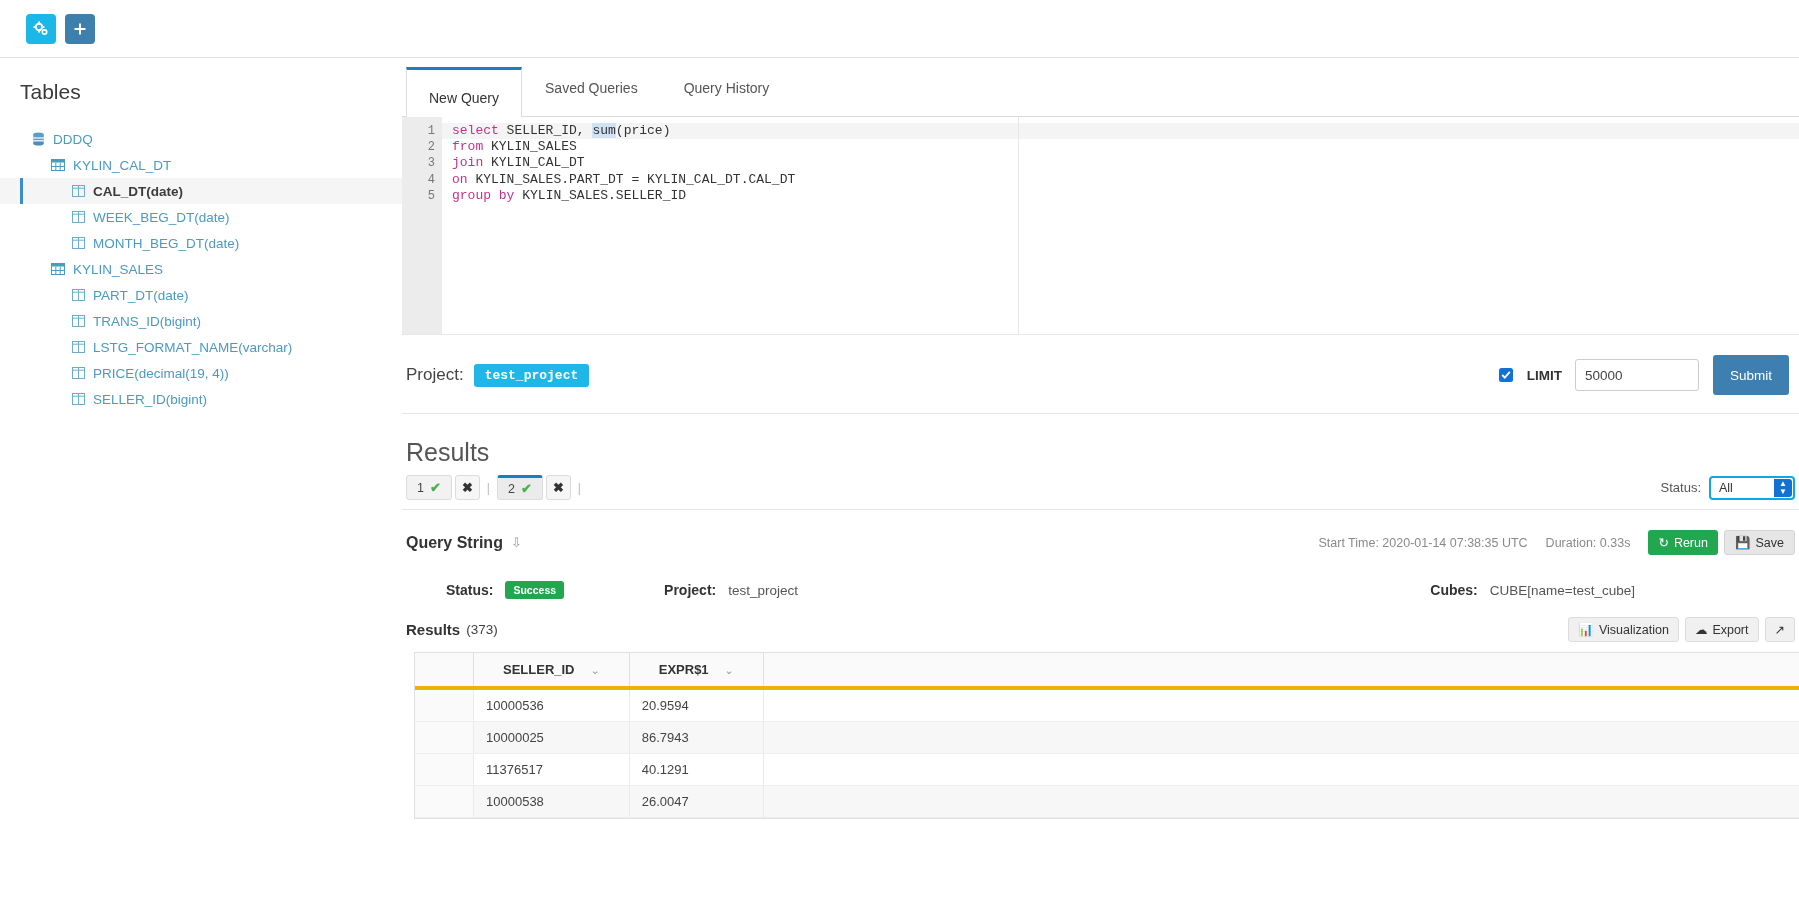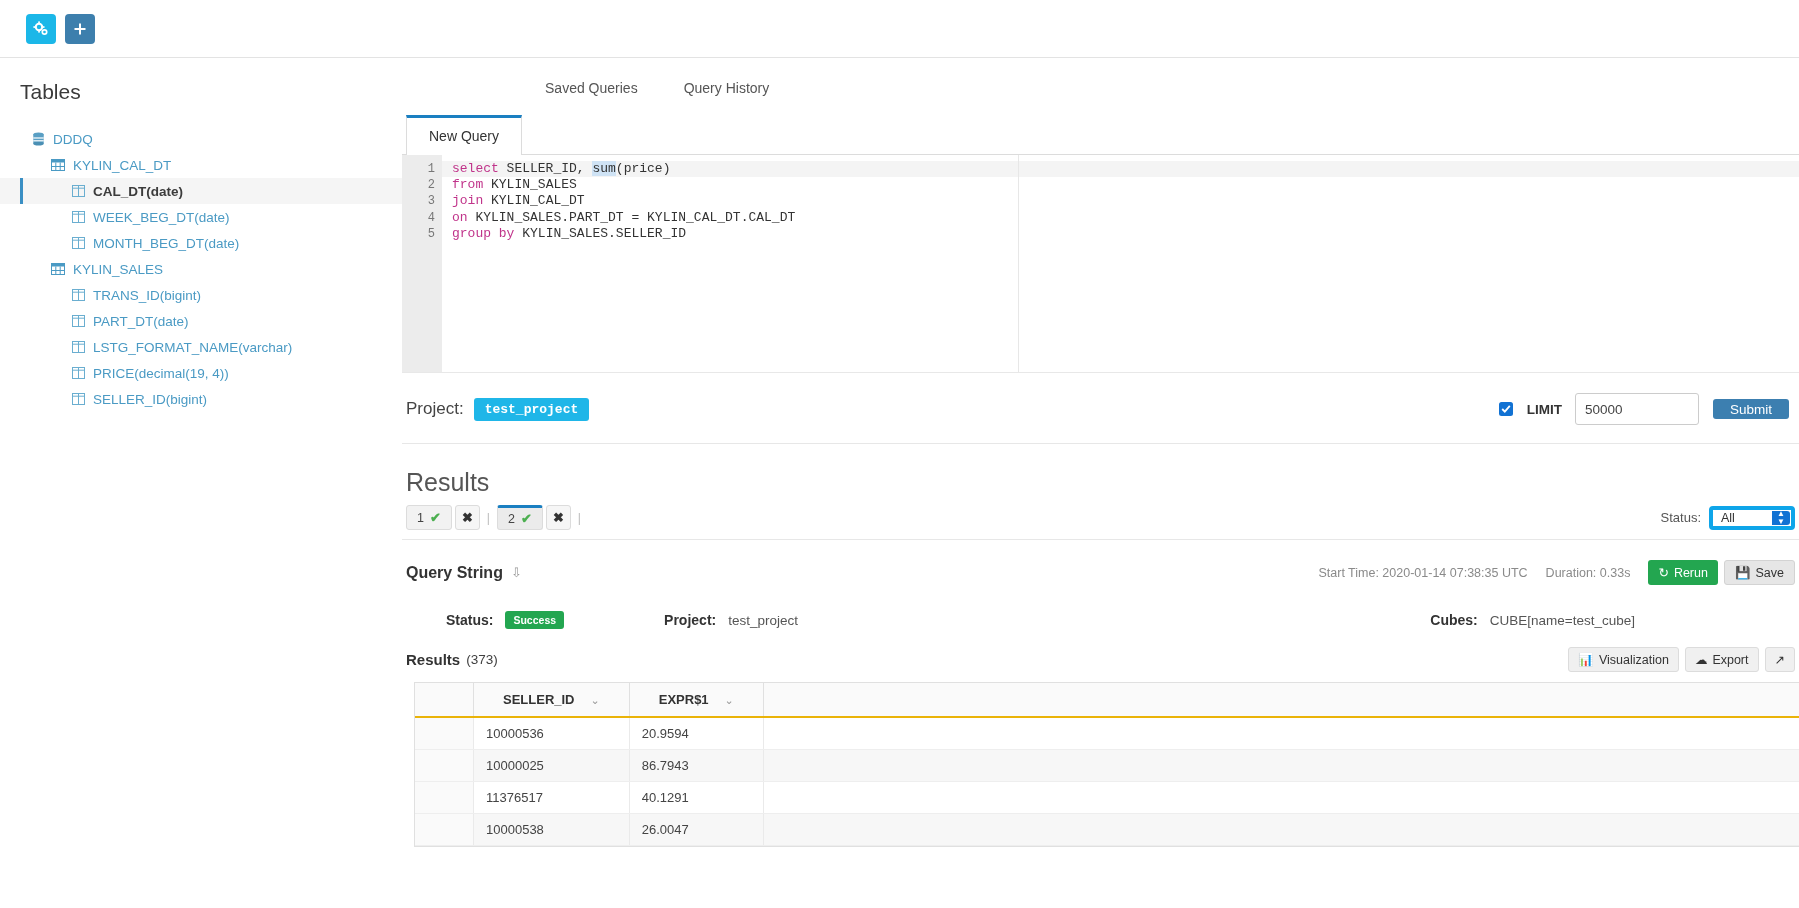--- a/index.html
+++ b/index.html
@@ -100,23 +100,22 @@
     border: 1px solid transparent;
     border-bottom: none;
     position: relative;
     top: 1px;
     background: transparent;
   }
   .tab.active {
     background: #fff;
     border-color: #dcdcdc;
     border-top: 3px solid #1a7fc1;
-    padding-top: 10px;
+    padding-top: 20px;
     color: #333;
-    margin-top: 48px;
   }
 
   
   .editor {
     height: 218px;
     background: #fff;
     border-bottom: 1px solid #e8e8e8;
     display: flex;
     font-family: "Liberation Mono", monospace;
     font-size: 13px;
@@ -210,21 +209,21 @@
     color: #444;
     font-family: "Liberation Sans", sans-serif;
     outline: none;
   }
   .btn-submit {
     margin-left: 14px;
     background: #3c7fb0;
     color: #fff;
     border: none;
     border-radius: 3px;
-    height: 20px;
+    height: 40px;
     padding: 0 17px;
     font-size: 13.5px;
     cursor: pointer;
   }
 
   
   .results-head {
     font-size: 25px;
     color: #555;
     font-weight: 400;
@@ -271,21 +270,21 @@
     display: flex;
     align-items: center;
     font-size: 13px;
     color: #555;
   }
   .sel-wrap {
     position: relative;
     margin-left: 8px;
     width: 86px;
     height: 24px;
-    border: 4px solid #0ea5e9;
+    border: 2px solid #0ea5e9;
     border-radius: 4px;
     background: #fff;
     display: flex;
     align-items: center;
     padding-left: 8px;
     font-size: 12.5px;
     color: #333;
     cursor: pointer;
   }
   .sel-arrow {
@@ -360,21 +359,21 @@
   .tbl-wrap {
     margin-left: 12px;
     border: 1px solid #e0e0e0;
     border-right: none;
     overflow: hidden;
   }
   table.grid { border-collapse: collapse; width: 100%; font-size: 13px; }
   table.grid th {
     background: #fafafa;
     border-right: 1px solid #e0e0e0;
-    border-bottom: 2px solid #eab308;
+    border-bottom: 4px solid #eab308;
     text-align: left;
     padding: 9px 29px;
     font-size: 13px;
     color: #333;
     font-weight: bold;
     white-space: nowrap;
   }
   table.grid th .hcaret { color: #999; font-weight: normal; margin-left: 16px; font-size: 11px; }
   table.grid td {
     border-right: 1px solid #eaeaea;
@@ -486,31 +485,31 @@
           <span>KYLIN_SALES</span>
         </li>
         <li class="tree-node lvl2">
           <span class="ico">
             <svg width="13" height="12" viewBox="0 0 13 12">
               <rect x="0.5" y="0.5" width="12" height="11" fill="none" stroke="#6aaed0"></rect>
               <line x1="6.5" y1="0.5" x2="6.5" y2="11.5" stroke="#6aaed0"></line>
               <line x1="0.5" y1="3.2" x2="12.5" y2="3.2" stroke="#6aaed0"></line>
             </svg>
           </span>
+          <span>PART_DT(date)</span>
+        </li>
+        <li class="tree-node lvl2">
+          <span class="ico">
+            <svg width="13" height="12" viewBox="0 0 13 12">
+              <rect x="0.5" y="0.5" width="12" height="11" fill="none" stroke="#6aaed0"></rect>
+              <line x1="6.5" y1="0.5" x2="6.5" y2="11.5" stroke="#6aaed0"></line>
+              <line x1="0.5" y1="3.2" x2="12.5" y2="3.2" stroke="#6aaed0"></line>
+            </svg>
+          </span>
           <span>TRANS_ID(bigint)</span>
-        </li>
-        <li class="tree-node lvl2">
-          <span class="ico">
-            <svg width="13" height="12" viewBox="0 0 13 12">
-              <rect x="0.5" y="0.5" width="12" height="11" fill="none" stroke="#6aaed0"></rect>
-              <line x1="6.5" y1="0.5" x2="6.5" y2="11.5" stroke="#6aaed0"></line>
-              <line x1="0.5" y1="3.2" x2="12.5" y2="3.2" stroke="#6aaed0"></line>
-            </svg>
-          </span>
-          <span>PART_DT(date)</span>
         </li>
         <li class="tree-node lvl2">
           <span class="ico">
             <svg width="13" height="12" viewBox="0 0 13 12">
               <rect x="0.5" y="0.5" width="12" height="11" fill="none" stroke="#6aaed0"></rect>
               <line x1="6.5" y1="0.5" x2="6.5" y2="11.5" stroke="#6aaed0"></line>
               <line x1="0.5" y1="3.2" x2="12.5" y2="3.2" stroke="#6aaed0"></line>
             </svg>
           </span>
           <span>LSTG_FORMAT_NAME(varchar)</span>

